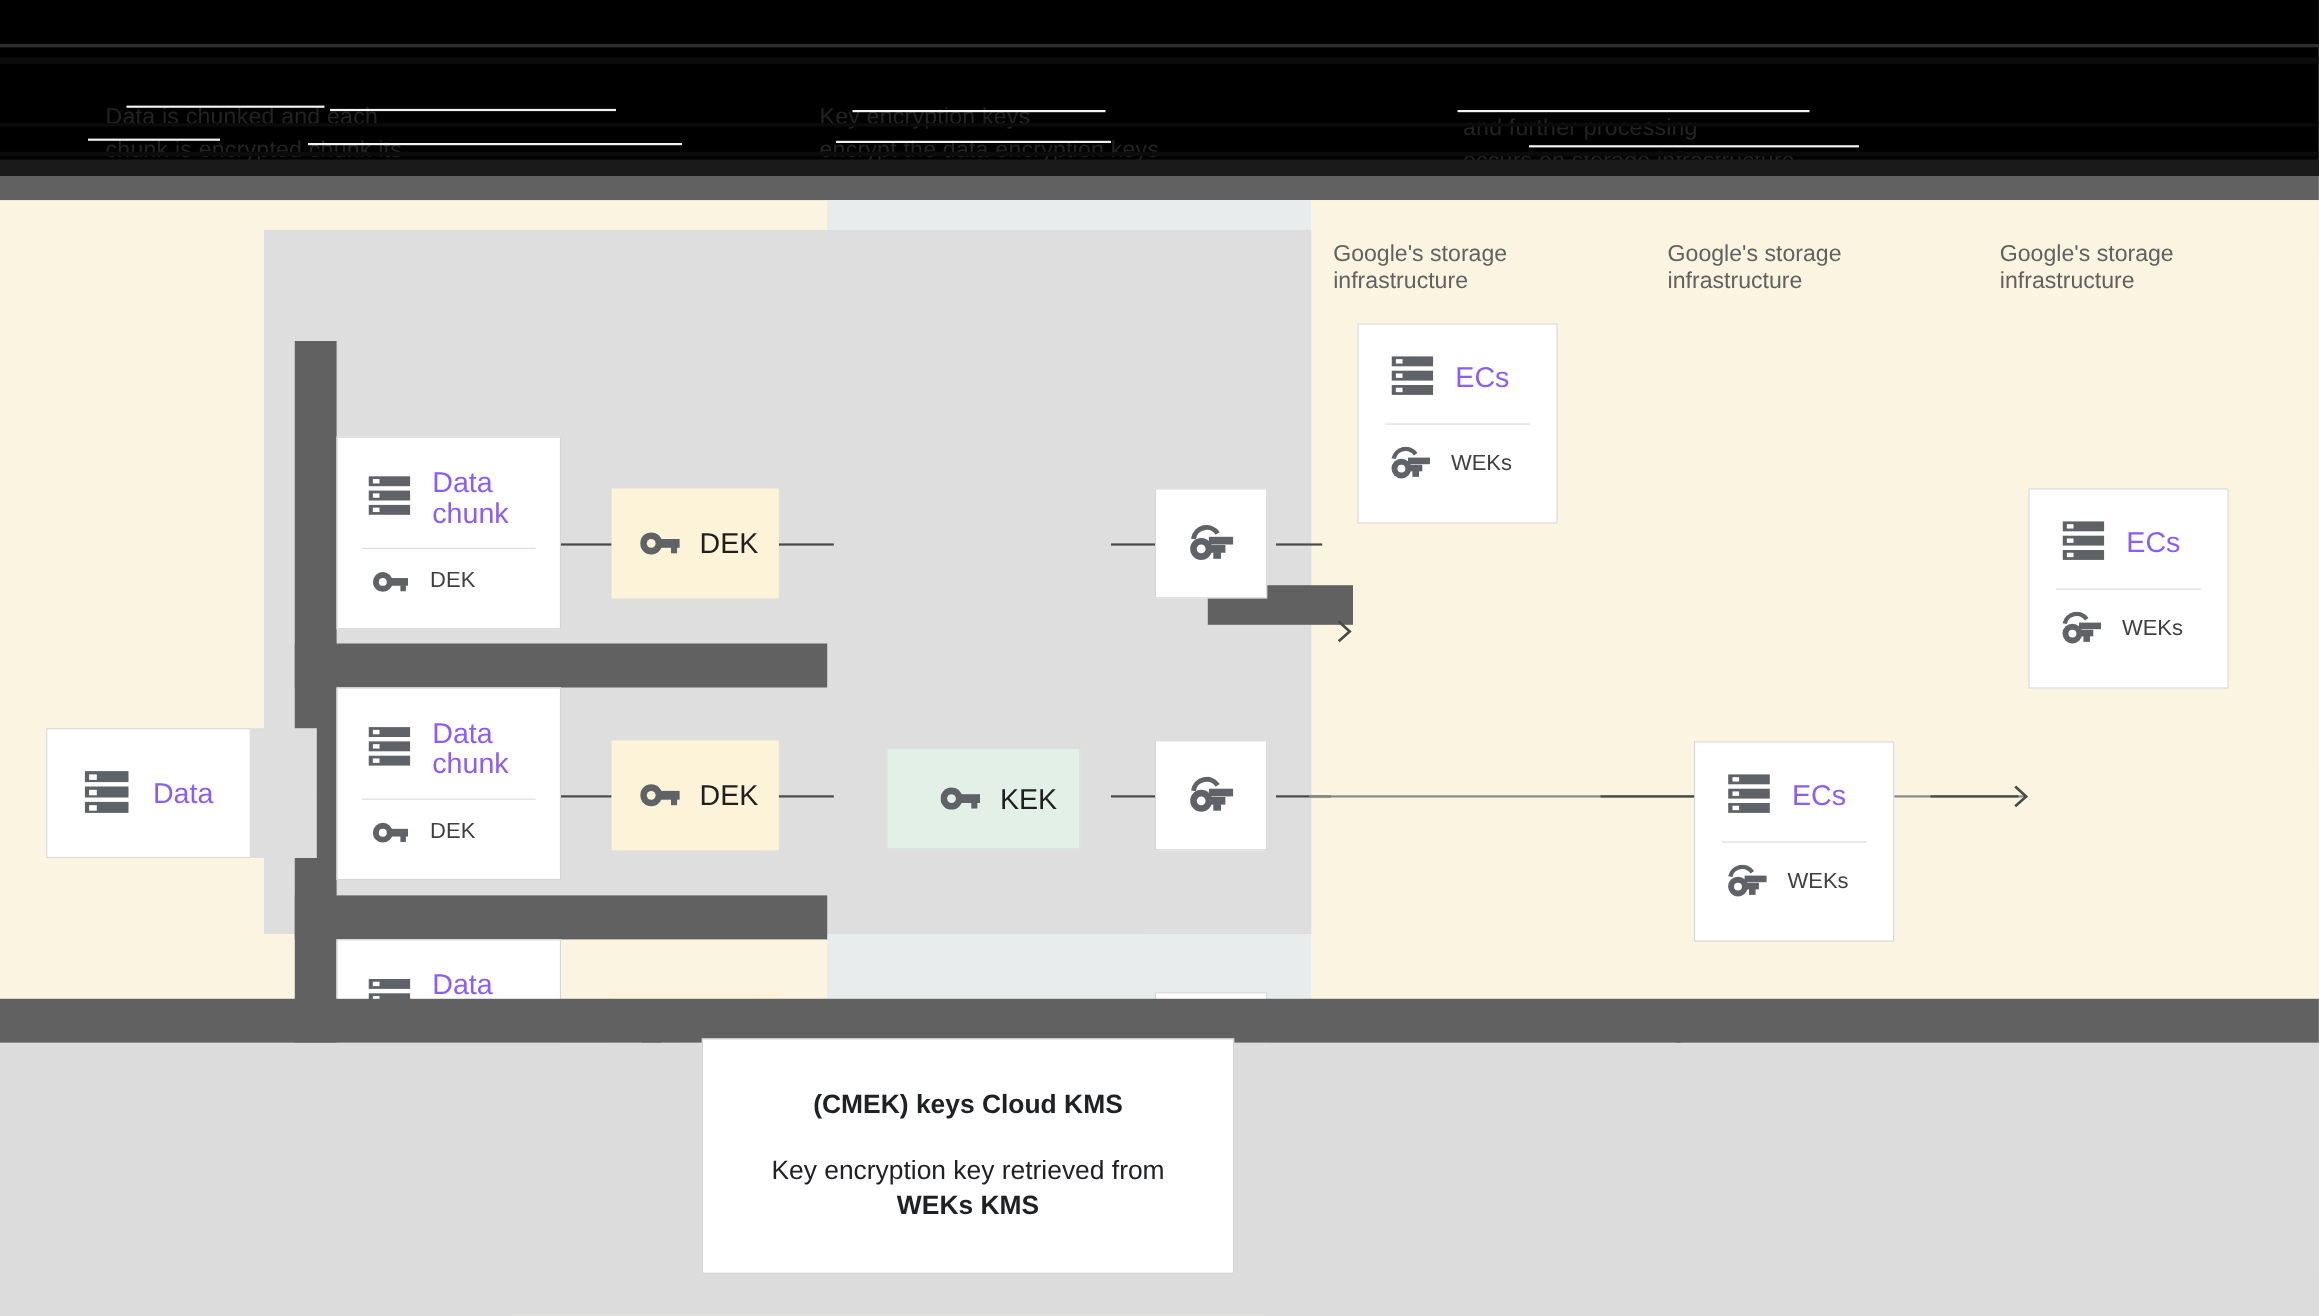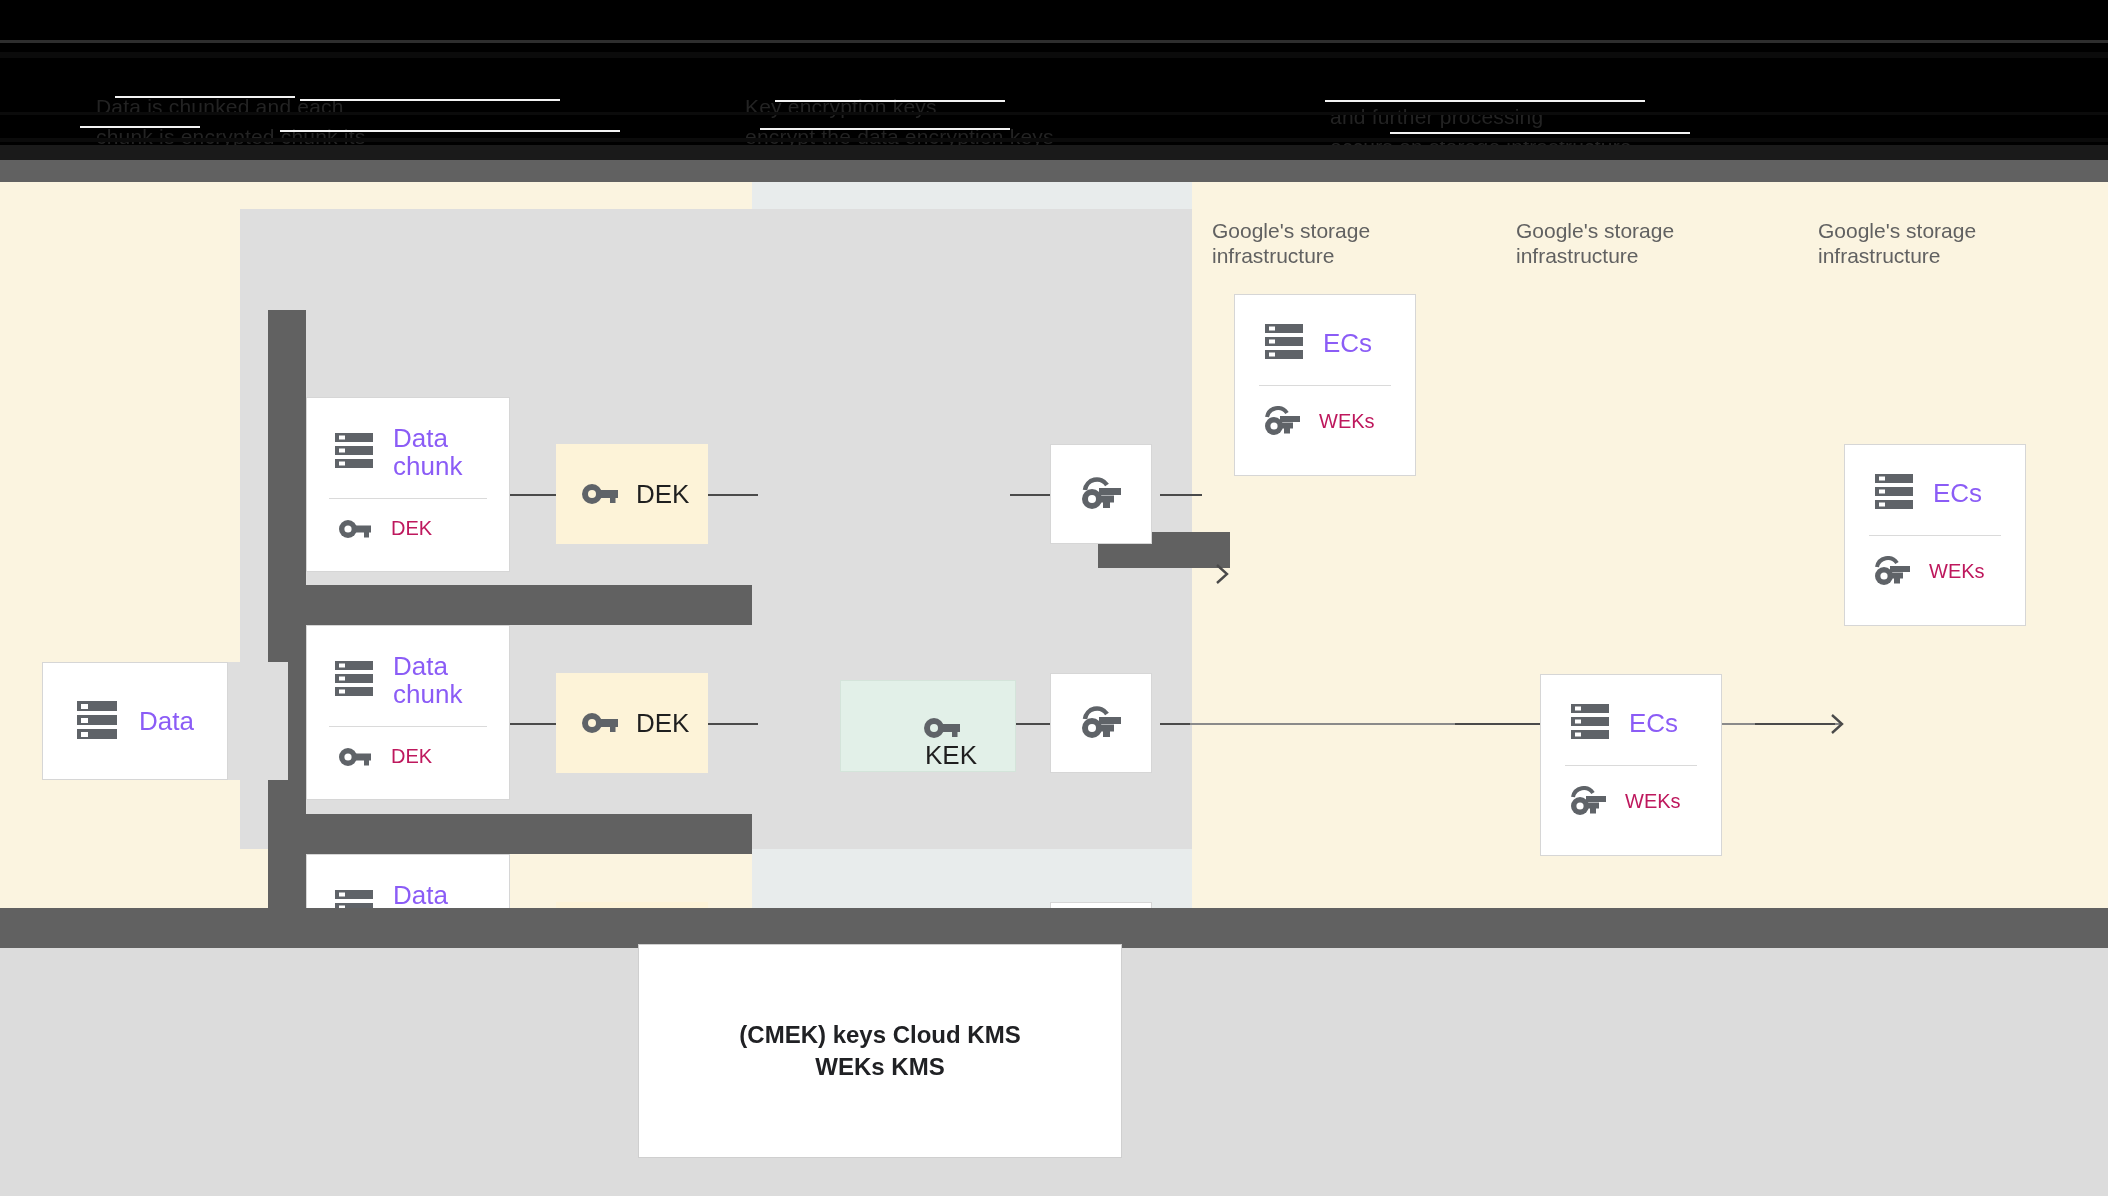--- a/index.html
+++ b/index.html
@@ -34,21 +34,21 @@
   #grey-region{position:absolute;left:240px;top:27px;width:952px;height:640px;background:#dedede;}
   #grey-region-2{position:absolute;left:1042px;top:27px;width:150px;height:640px;background:#dedede;}
 
   
   .darkbar{position:absolute;background:#616161;}
 
   
   .card{position:absolute;background:#fff;border:1px solid #d6d6d6;box-sizing:border-box;}
   .card-row{display:flex;align-items:center;}
   .card-title{font-size:26px;color:#8b5cf6;line-height:28px;}
-  .card-sub{font-size:20px;color:#be185d;}
+  .card-sub{font-size:20px;color:#404040;}
   .divider{height:1px;background:#dadada;}
 
   
   .box{position:absolute;box-sizing:border-box;display:flex;align-items:center;justify-content:center;}
   .box-dek{background:#fdf3d8;}
   .box-kek{background:#e2f0e8;border:1px solid #d4e4da;}
   .box-label{font-size:26px;color:#1f1f1f;margin-left:18px;}
 
   
   .wire{position:absolute;background:#4a4a4a;height:2px;}
@@ -286,21 +286,21 @@
       <svg width="36" height="24" viewBox="0 0 36 24">
         <circle cx="10" cy="12" r="10" fill="#5f6368"></circle>
           <circle cx="10" cy="12" r="4" fill="#fdf3d8"></circle>
         <rect x="17" y="8" width="19" height="8" fill="#5f6368"></rect>
         <rect x="28" y="15" width="5.5" height="6" fill="#5f6368"></rect>
       </svg>
     </span>
     <span class="box-label">DEK</span>
   </div>
 
-  <div class="box box-kek" style="left:840px;top:498px;width:176px;height:92px;justify-content:flex-end;padding-left:28px;flex-direction:column;">
+  <div class="box box-kek" style="left:806px;top:498px;width:176px;height:92px;justify-content:center;padding-left:28px;">
     <span>
       <svg width="36" height="24" viewBox="0 0 36 24">
         <circle cx="10" cy="12" r="10" fill="#5f6368"></circle>
           <circle cx="10" cy="12" r="4" fill="#e2f0e8"></circle>
         <rect x="17" y="8" width="19" height="8" fill="#5f6368"></rect>
         <rect x="28" y="15" width="5.5" height="6" fill="#5f6368"></rect>
       </svg>
     </span>
     <span class="box-label">KEK</span>
   </div>
@@ -438,14 +438,15 @@
     </div>
   </div>
 
 </div>
 
 <div id="bottom-strip"></div>
 <div id="bottom-area"></div>
 
 <div id="caption">
   <div class="cap-strong">(CMEK) keys Cloud KMS</div>
+  <div class="cap-normal">Key encryption key retrieved from</div>
   <div class="cap-strong" style="margin-top:2px;">WEKs KMS</div>
 </div>
 
 </body></html>

